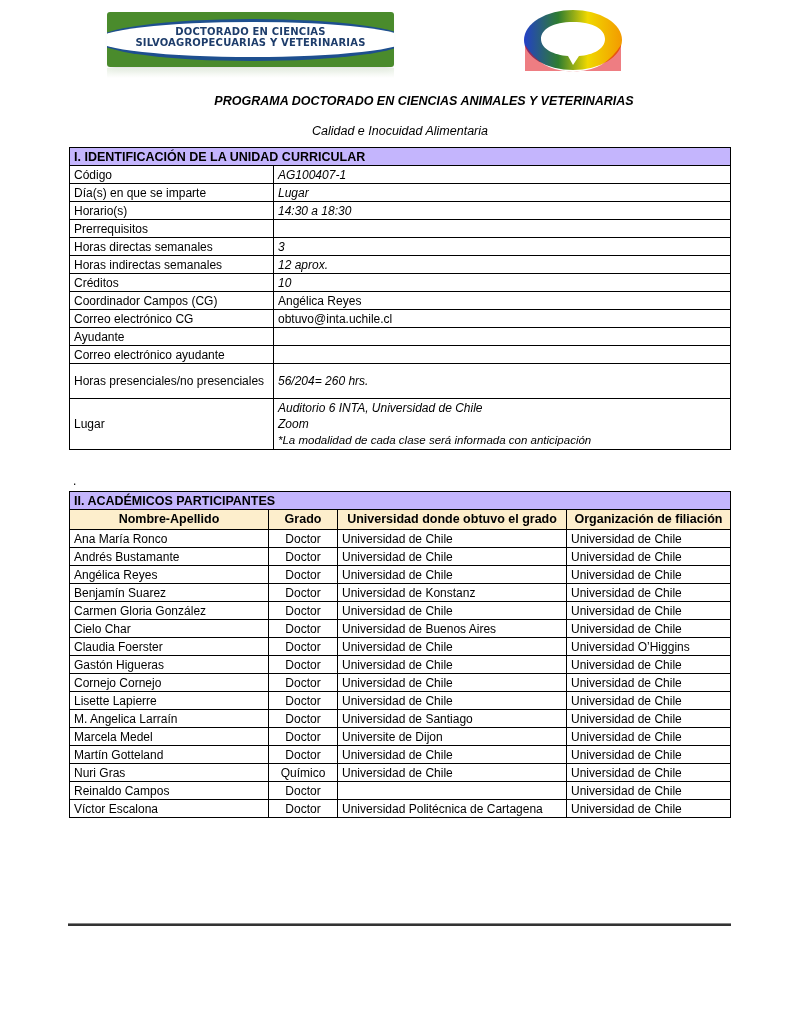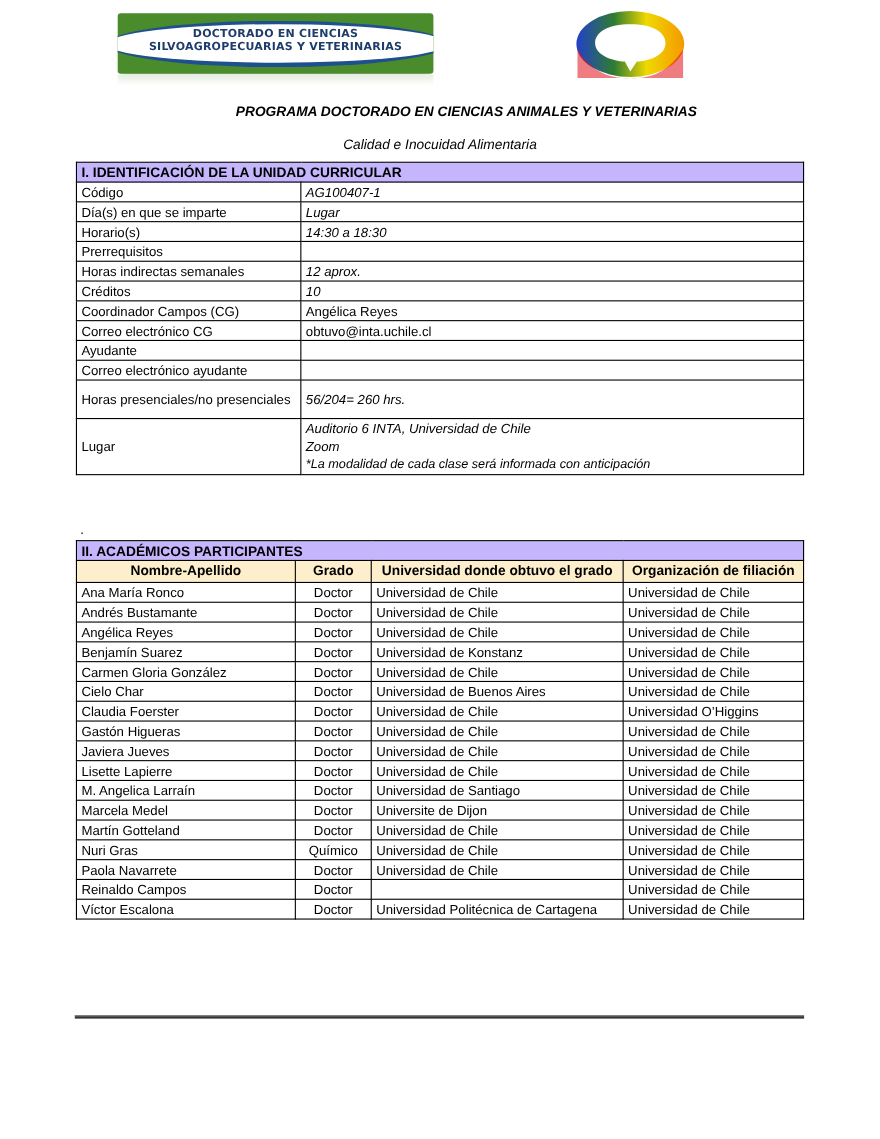--- a/index.html
+++ b/index.html
@@ -87,20 +87,24 @@
   </tr>
   <tr>
     <td class="c1">Horario(s)</td>
     <td class="val it">14:30 a 18:30</td>
   </tr>
   <tr>
     <td class="c1">Prerrequisitos</td>
     <td class="val it"></td>
   </tr>
   <tr>
+    <td class="c1">Horas directas semanales</td>
+    <td class="val it">3</td>
+  </tr>
+  <tr>
     <td class="c1">Horas indirectas semanales</td>
     <td class="val it">12 aprox.</td>
   </tr>
   <tr>
     <td class="c1">Créditos</td>
     <td class="val it">10</td>
   </tr>
   <tr>
     <td class="c1">Coordinador Campos (CG)</td>
     <td class="val">Angélica Reyes</td>
@@ -189,21 +193,21 @@
         <td>Universidad de Chile</td>
         <td>Universidad O’Higgins</td>
       </tr>
       <tr>
         <td>Gastón Higueras</td>
         <td class="cg">Doctor</td>
         <td>Universidad de Chile</td>
         <td>Universidad de Chile</td>
       </tr>
       <tr>
-        <td>Javiera Jueves</td>
+        <td>Cornejo Cornejo</td>
         <td class="cg">Doctor</td>
         <td>Universidad de Chile</td>
         <td>Universidad de Chile</td>
       </tr>
       <tr>
         <td>Lisette Lapierre</td>
         <td class="cg">Doctor</td>
         <td>Universidad de Chile</td>
         <td>Universidad de Chile</td>
       </tr>
@@ -225,26 +229,20 @@
         <td>Universidad de Chile</td>
         <td>Universidad de Chile</td>
       </tr>
       <tr>
         <td>Nuri Gras</td>
         <td class="cg">Químico</td>
         <td>Universidad de Chile</td>
         <td>Universidad de Chile</td>
       </tr>
       <tr>
-        <td>Paola Navarrete</td>
-        <td class="cg">Doctor</td>
-        <td>Universidad de Chile</td>
-        <td>Universidad de Chile</td>
-      </tr>
-      <tr>
         <td>Reinaldo Campos</td>
         <td class="cg">Doctor</td>
         <td></td>
         <td>Universidad de Chile</td>
       </tr>
       <tr>
         <td>Víctor Escalona</td>
         <td class="cg">Doctor</td>
         <td>Universidad Politécnica de Cartagena</td>
         <td>Universidad de Chile</td>

